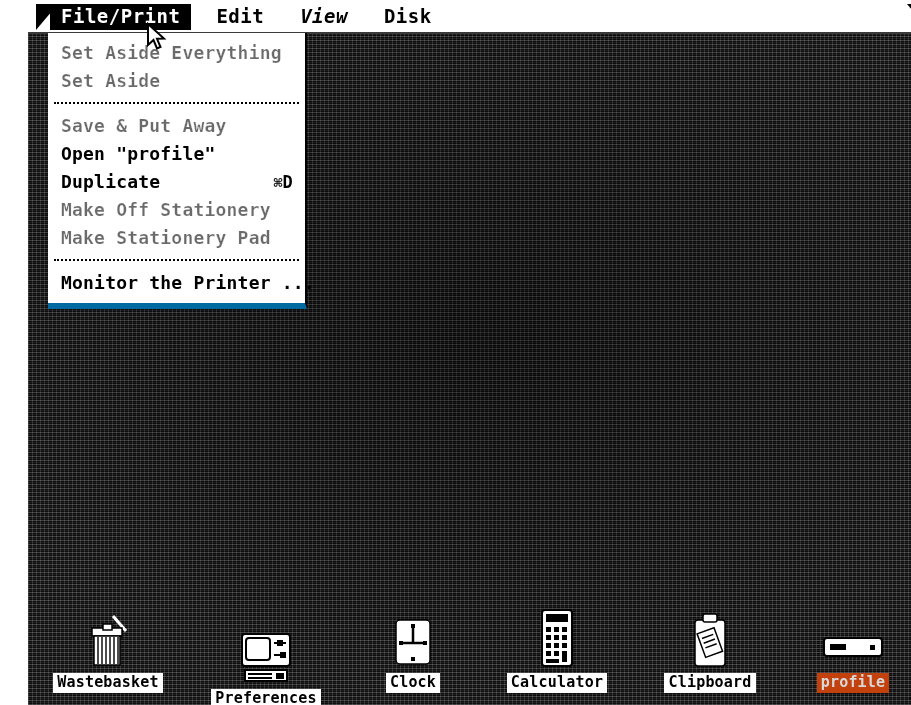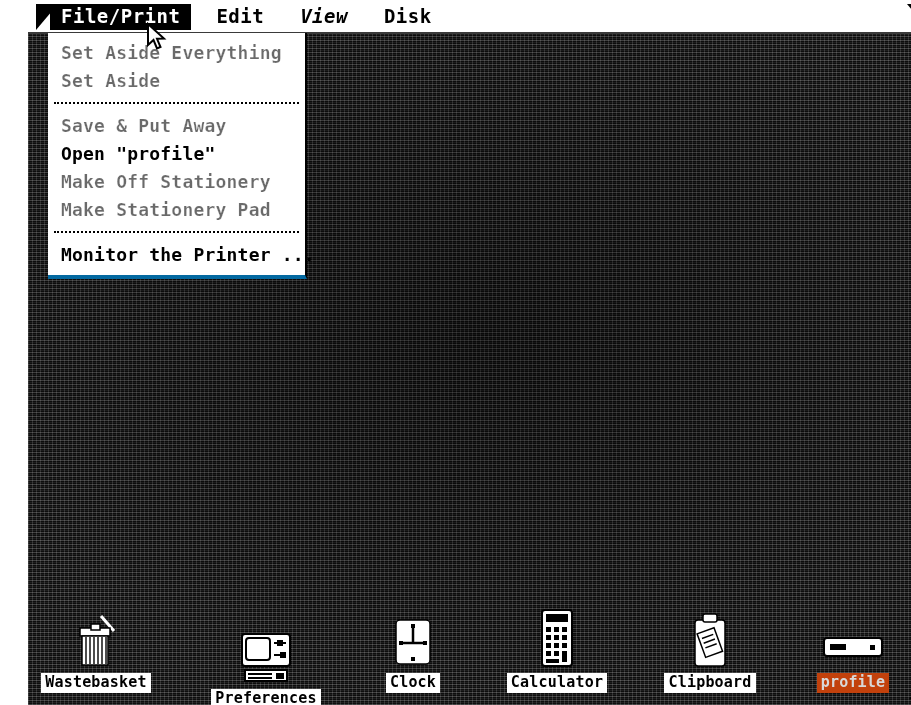--- a/index.html
+++ b/index.html
@@ -121,21 +121,21 @@
     border-left: 20px solid transparent;
   }
 
   
   #dropdown {
     position: absolute;
     left: 20px; top: 33px;
     width: 257px;
     background: #ffffff;
     border-right: 2px solid #000000;
-    border-bottom: 4px solid #0369a1;
+    border-bottom: 6px solid #0369a1;
     z-index: 50;
     padding: 6px 0 6px 0;
   }
   .mi {
     position: relative;
     height: 28px;
     line-height: 28px;
     padding-left: 13px;
     padding-right: 10px;
     font-family: "DejaVu Sans Mono", monospace;
@@ -245,39 +245,45 @@
     </div>
 
     <div class="mi-sep"></div>
 
     <div class="mi disabled">
       <span>Save &amp; Put Away</span>
     </div>
     <div class="mi enabled">
       <span>Open "profile"</span>
     </div>
+    <div class="mi enabled">
+      <span>Duplicate</span>
+      <span class="shortcut">
+        <span class="cmdglyph">⌘</span><span>D</span>
+      </span>
+    </div>
     <div class="mi disabled">
       <span>Make Off Stationery</span>
     </div>
     <div class="mi disabled">
       <span>Make Stationery Pad</span>
     </div>
 
     <div class="mi-sep"></div>
 
     <div class="mi enabled">
       <span>Monitor the Printer ...</span>
     </div>
   </div>
 
   <svg id="cursor" width="22" height="32" viewBox="0 0 22 32">
     <path d="M2,2 L2,23 L7.5,18 L11,26.5 L14.5,25 L11,16.8 L18,16.5 Z" fill="#ffffff" stroke="#000000" stroke-width="2" stroke-linejoin="miter"></path>
   </svg>
 
-  <div class="icon" style="left:8px; top:612px;">
+  <div class="icon" style="left:20px; top:612px;">
     <div class="icon-art">
       <svg width="58" height="58" viewBox="0 0 58 58">
         <line x1="34" y1="4" x2="47" y2="19" stroke="#ffffff" stroke-width="3"></line>
         <rect x="13" y="16" width="30" height="8" fill="#ffffff" stroke="#000000" stroke-width="1.5"></rect>
         <rect x="24" y="12" width="9" height="6" fill="#ffffff" stroke="#000000" stroke-width="1.5"></rect>
         <rect x="15" y="24" width="26" height="29" fill="#ffffff" stroke="#000000" stroke-width="1.5"></rect>
         <g stroke="#000000" stroke-width="1.4">
           <line x1="19" y1="25" x2="19" y2="52"></line>
           <line x1="23" y1="25" x2="23" y2="52"></line>
           <line x1="27" y1="25" x2="27" y2="52"></line>

